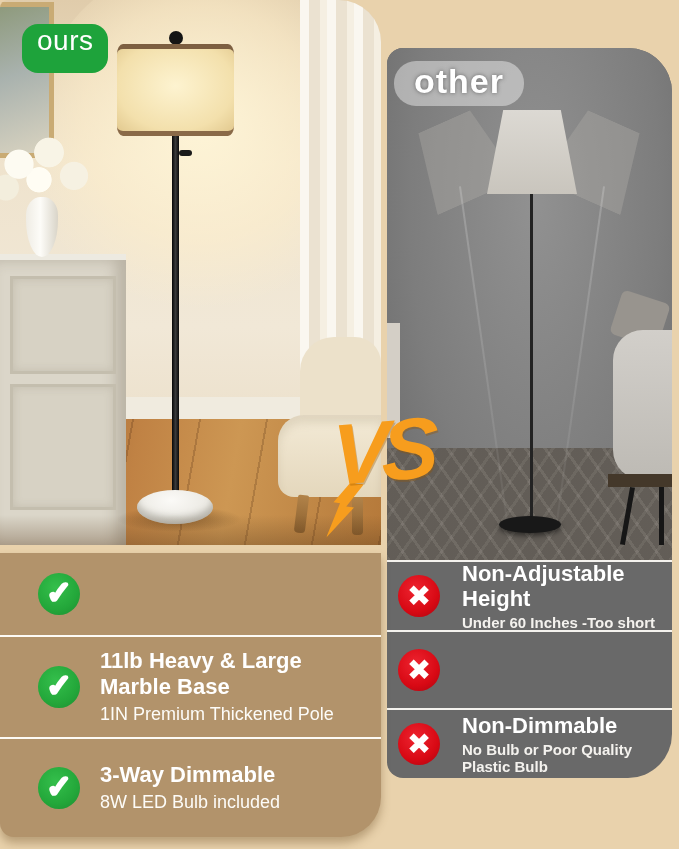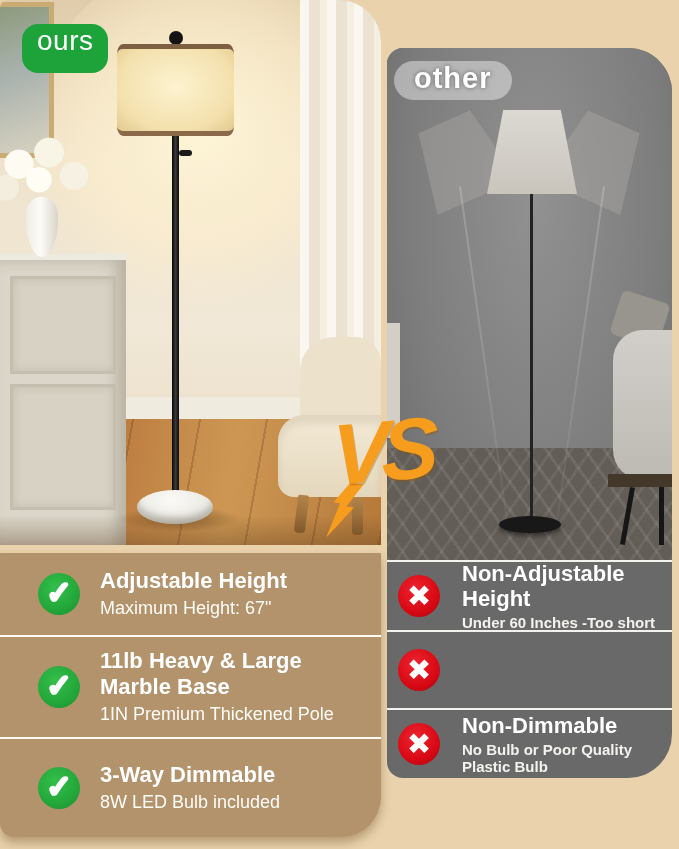--- a/index.html
+++ b/index.html
@@ -75,21 +75,21 @@
   .sofa-pillow{left:228px;top:248px;width:50px;height:46px;background:#98948e;transform:rotate(18deg);border-radius:6px;}
   .sofa-body{left:226px;top:282px;width:59px;height:150px;border-radius:30px 0 0 30px;
       background:linear-gradient(180deg,#d2cfca,#bdbab4);}
   .sofa-rail{left:221px;top:426px;width:64px;height:13px;background:#44382a;}
   .sofa-leg{position:absolute;width:5px;height:58px;background:#161616;}
 
   
   .ours-badge{left:22px;top:24px;padding:1px 15px 16px;background:var(--green_badge,#1ea33b);
       border-radius:16px;color:#fff;font-size:28px;font-weight:normal;letter-spacing:.5px;}
   .other-badge{left:394px;top:61px;padding:1px 20px 5px;background:rgba(255,255,255,.42);
-      border-radius:22px;color:#fff;font-size:29px;font-weight:bold;letter-spacing:1px;
+      border-radius:22px;color:#fff;font-size:34px;font-weight:bold;letter-spacing:1px;
       text-shadow:0 0 4px rgba(90,90,90,.9);}
 
   
   .vs-graphic{left:326px;top:406px;width:120px;height:135px;z-index:30;}
   .vs-text{position:absolute;left:6px;top:-4px;font-size:86px;font-weight:bold;font-style:italic;
       color:var(--vs_orange,#f79d1d);letter-spacing:-8px;transform:rotate(-5deg) skewX(-4deg);
       text-shadow:1px 2px 0 rgba(150,85,0,.35);}
   .bolt{left:4px;top:76px;width:30px;height:58px;background:var(--vs_orange,#f79d1d);
       clip-path:polygon(55% 0,100% 0,52% 42%,78% 42%,0 100%,30% 38%,8% 38%);transform:rotate(8deg);}
 
@@ -189,24 +189,20 @@
         </div>
       </div>
     </div>
   </div>
 
   <div class="abs ours-panel">
     <div class="b-row r1">
       <div class="circle green">
         <span class="glyph check">✓</span>
       </div>
-      <div class="txt">
-        <div class="b-title">Adjustable Height</div>
-        <div class="b-sub">Maximum Height: 67"</div>
-      </div>
     </div>
     <div class="b-row r2">
       <div class="circle green">
         <span class="glyph check">✓</span>
       </div>
       <div class="txt">
         <div class="b-title">11lb Heavy &amp; Large Marble Base</div>
         <div class="b-sub">1IN Premium Thickened Pole</div>
       </div>
     </div>

